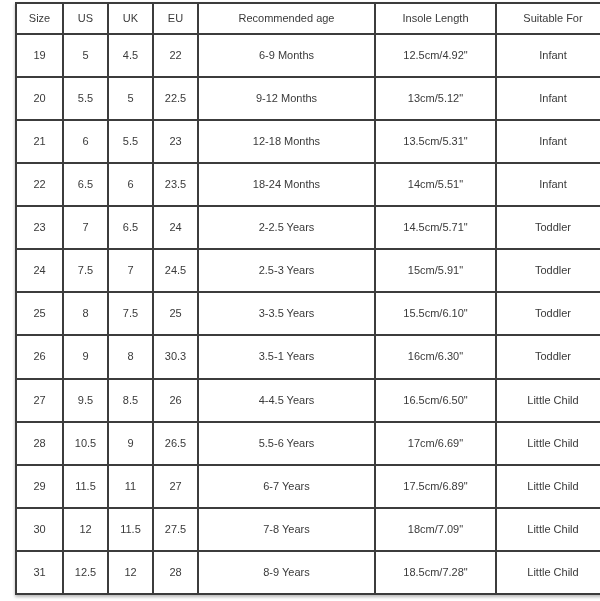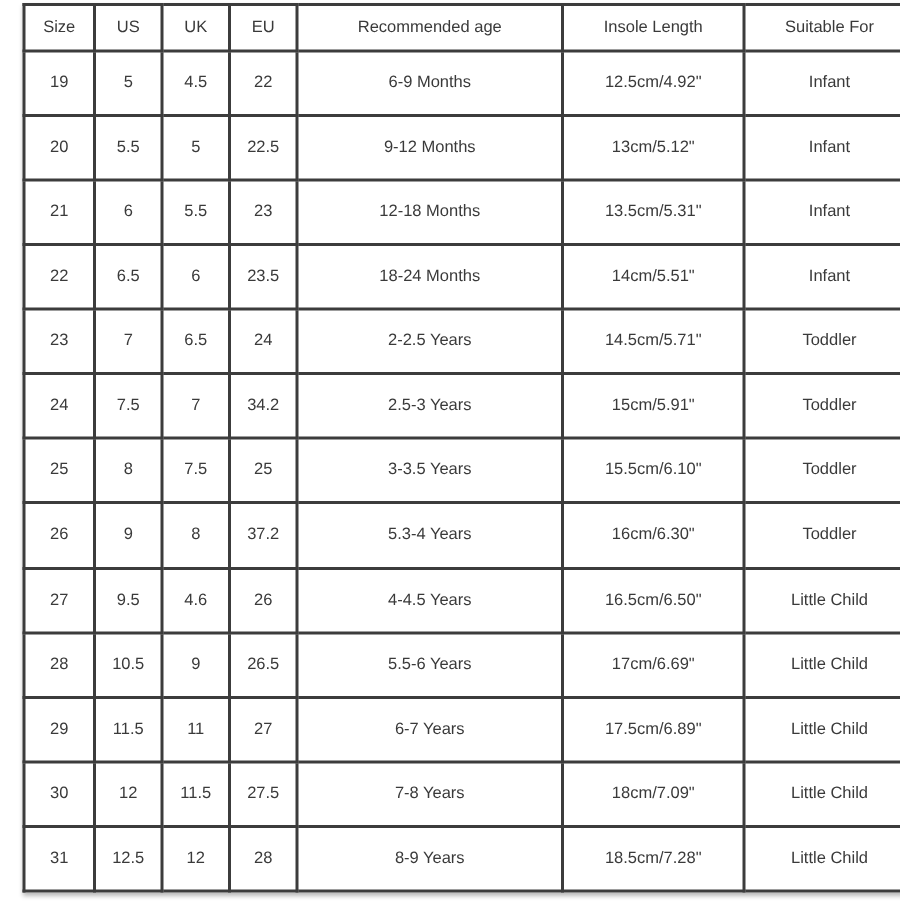--- a/index.html
+++ b/index.html
@@ -122,47 +122,47 @@
           <td>6.5</td>
           <td>24</td>
           <td>2-2.5 Years</td>
           <td>14.5cm/5.71"</td>
           <td>Toddler</td>
         </tr>
         <tr>
           <td>24</td>
           <td>7.5</td>
           <td>7</td>
-          <td>34.2</td>
+          <td>24.5</td>
           <td>2.5-3 Years</td>
           <td>15cm/5.91"</td>
           <td>Toddler</td>
         </tr>
         <tr>
           <td>25</td>
           <td>8</td>
           <td>7.5</td>
           <td>25</td>
           <td>3-3.5 Years</td>
           <td>15.5cm/6.10"</td>
           <td>Toddler</td>
         </tr>
         <tr>
           <td>26</td>
           <td>9</td>
           <td>8</td>
-          <td>37.2</td>
-          <td>5.3-4 Years</td>
+          <td>30.3</td>
+          <td>3.5-1 Years</td>
           <td>16cm/6.30"</td>
           <td>Toddler</td>
         </tr>
         <tr>
           <td>27</td>
           <td>9.5</td>
-          <td>4.6</td>
+          <td>8.5</td>
           <td>26</td>
           <td>4-4.5 Years</td>
           <td>16.5cm/6.50"</td>
           <td>Little Child</td>
         </tr>
         <tr>
           <td>28</td>
           <td>10.5</td>
           <td>9</td>
           <td>26.5</td>

